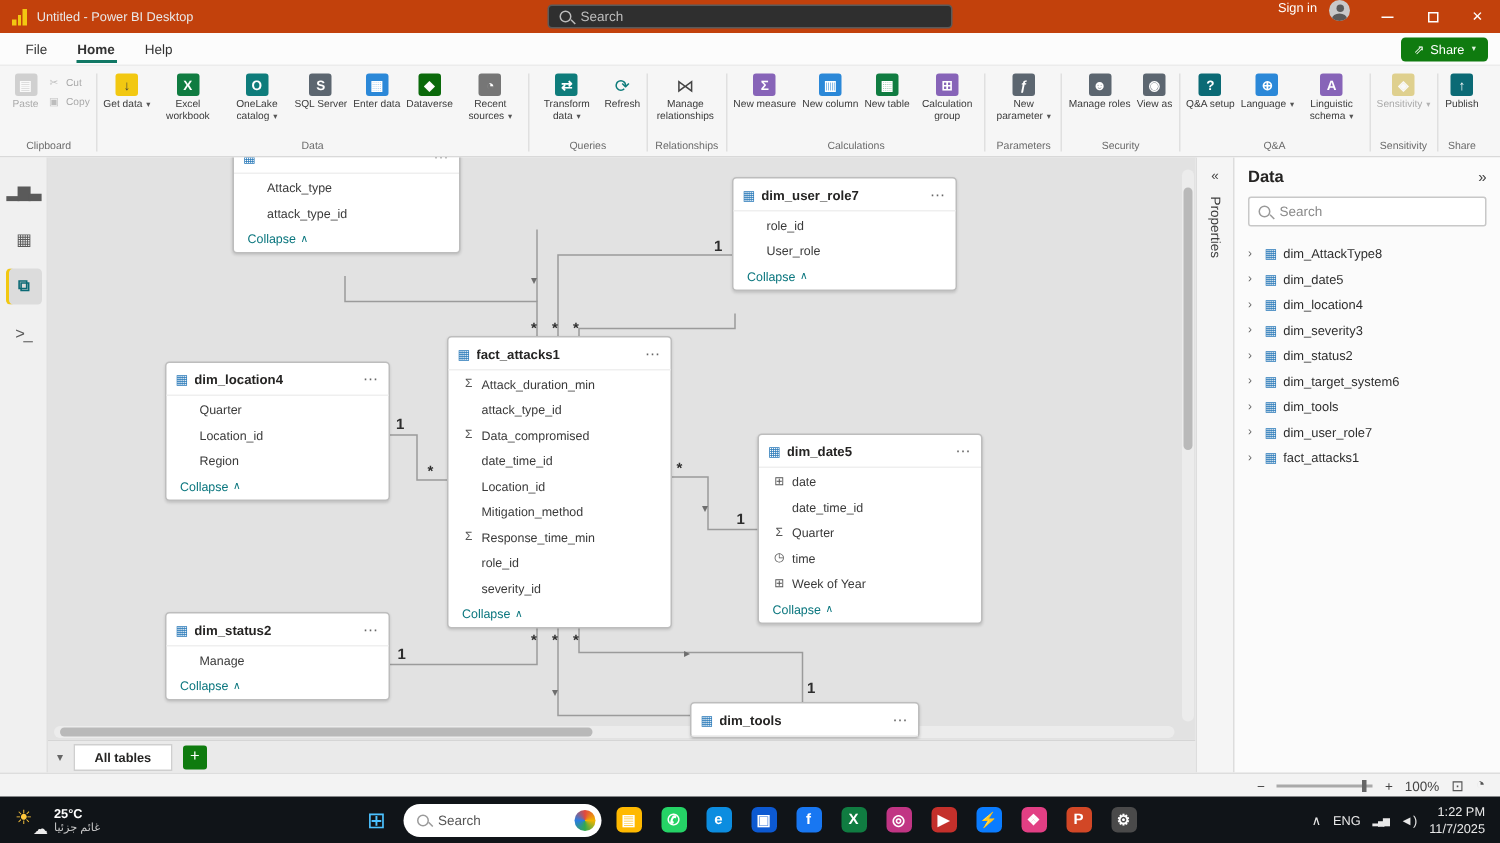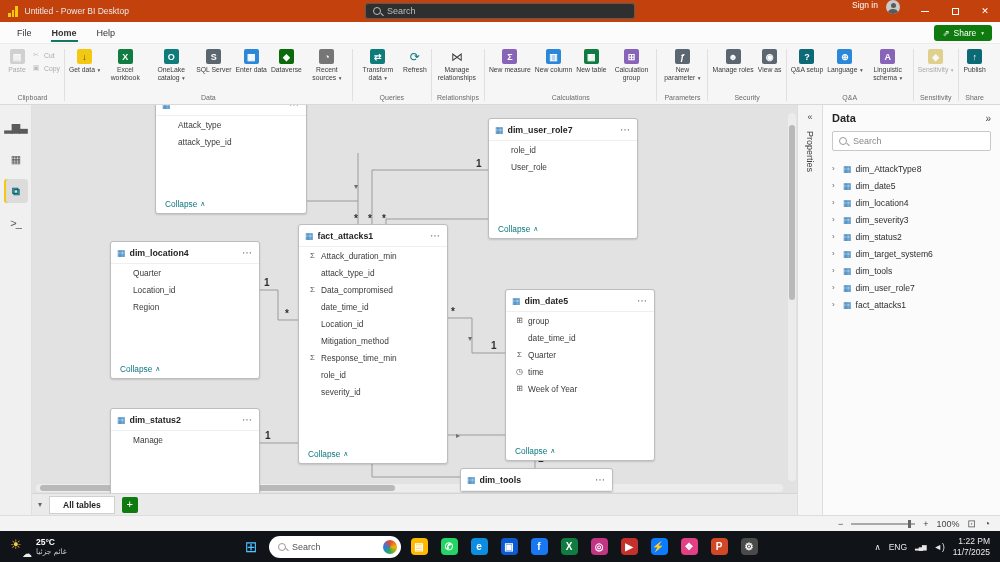--- a/index.html
+++ b/index.html
@@ -57,21 +57,21 @@
   .rel-svg text.mk { font:bold 10px "Liberation Sans", sans-serif; fill:#2e2e2e; }
   .rel-svg text.mka { font:8px "Liberation Sans", sans-serif; fill:#6e6e6e; }
 
   .card { position:absolute; background:#fff; border:1px solid #bdbdbd; border-radius:3px; box-shadow:0 1px 2px rgba(0,0,0,.14); }
   .card-h { height:22px; display:flex; align-items:center; gap:4px; padding:0 6px; border-bottom:1px solid #efefef; }
   .ticon { color:#2a7ab9; font-size:9px; flex:0 0 auto; }
   .tname { font-weight:bold; font-size:8.8px; flex:1; white-space:nowrap; overflow:hidden; }
   .more { color:#666; font-size:10px; letter-spacing:1px; }
   .frow { height:17px; display:flex; align-items:center; gap:4px; padding:0 6px 0 9px; font-size:8.3px; color:#3a3a3a; }
   .ficon { width:9px; font-size:8px; color:#555; text-align:center; flex:0 0 9px; }
-  .collapse { height:18px; display:flex; align-items:center; gap:3px; padding:0 9px; font-size:8.3px; color:#0a767e;margin-top:45px; }
+  .collapse { height:18px; display:flex; align-items:center; gap:3px; padding:0 9px; font-size:8.3px; color:#0a767e; }
   .caret { font-size:7px; }
 
   .vsb { position:absolute; right:1px; top:8px; bottom:12px; width:8px; background:#ececec; border-radius:4px; }
   .vsb .thumb { position:absolute; top:12px; height:175px; left:1px; right:1px; background:#b9b9b9; border-radius:4px; }
   .hsb { position:absolute; left:4px; right:14px; bottom:1px; height:8px; background:#ececec; border-radius:4px; }
   .hsb .thumb { position:absolute; left:4px; width:355px; top:1px; bottom:1px; background:#b9b9b9; border-radius:4px; }
 
   .tabbar { height:22px; flex:0 0 22px; background:#eaeaea; border-top:1px solid #d5d5d5; display:flex; align-items:center; gap:7px; padding:0 6px; }
   .tab-chev { color:#666; font-size:8px; }
   .tab-all { background:#fff; border:1px solid #cfcfcf; height:18px; padding:0 13px; font-size:8.5px; font-weight:bold; display:flex; align-items:center; }
@@ -482,21 +482,21 @@
             </div>
           </div>
           <div class="card" style="left: 473px; top: 184px; width: 150px;">
             <div class="card-h">
               <span class="ticon">▦</span>
               <span class="tname">dim_date5</span>
               <span class="more">⋯</span>
             </div>
             <div class="frow">
               <span class="ficon">⊞</span>
-              <span class="fname">group</span>
+              <span class="fname">date</span>
             </div>
             <div class="frow">
               <span class="ficon"></span>
               <span class="fname">date_time_id</span>
             </div>
             <div class="frow">
               <span class="ficon">Σ</span>
               <span class="fname">Quarter</span>
             </div>
             <div class="frow">

